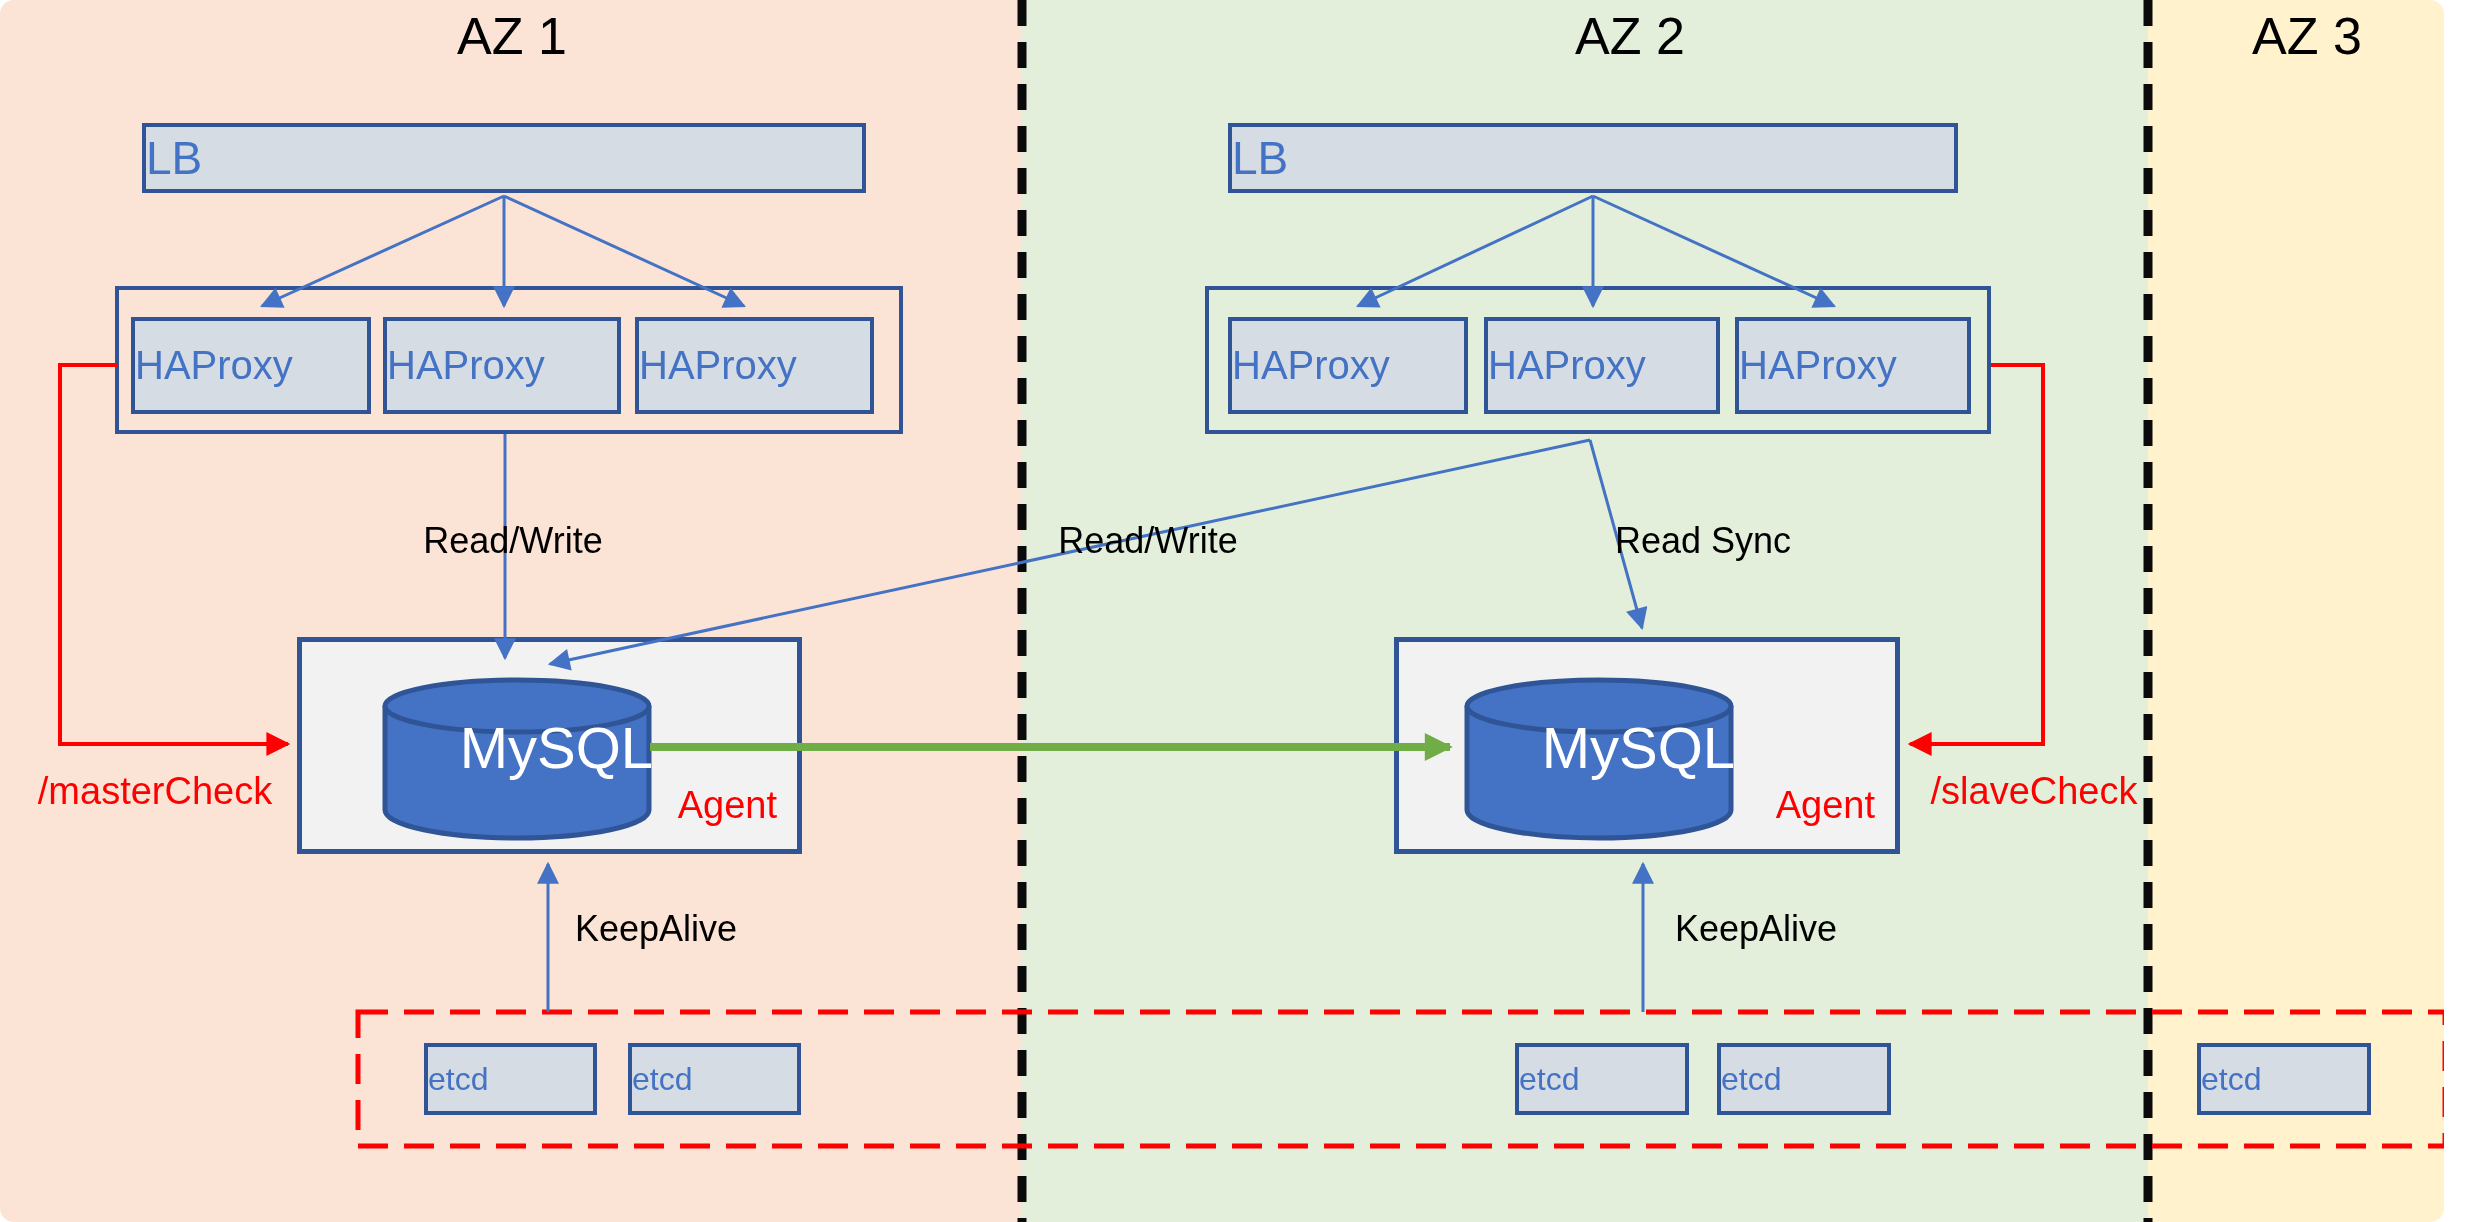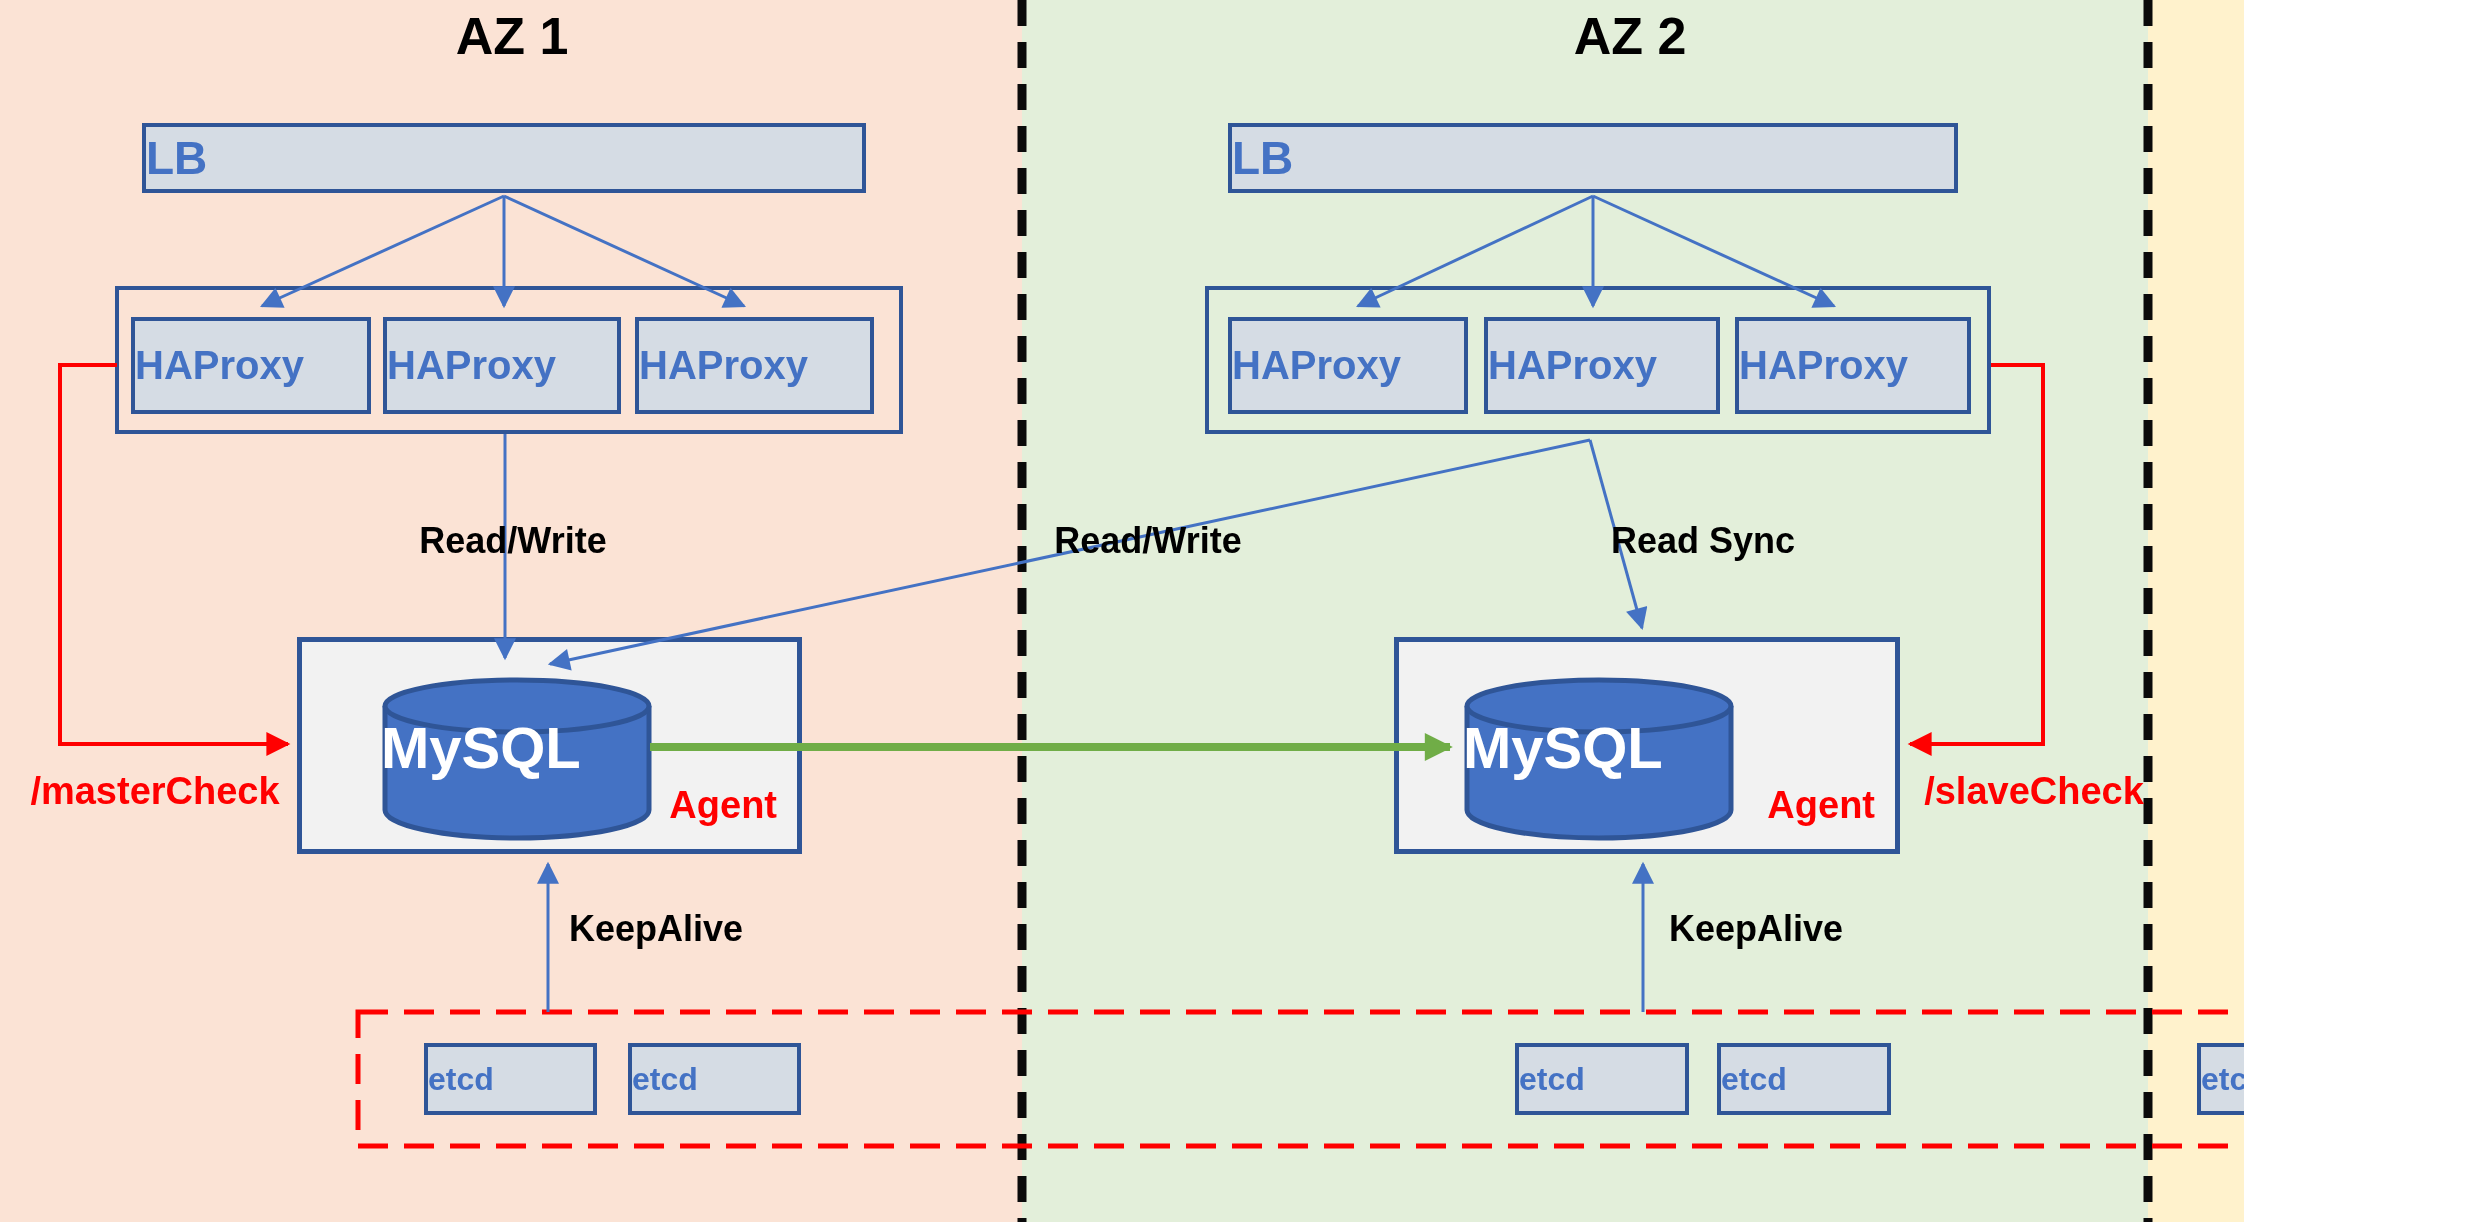--- a/index.html
+++ b/index.html
@@ -1,21 +1,22 @@
 <!DOCTYPE html>
 <html><head>
 <meta charset="utf-8">
 <style>
   html,body{margin:0;padding:0;background:#ffffff;}
   #canvas{
     position:relative;
-    width:2244px;height:1222px;
+    width:2444px;height:1222px;
     overflow:hidden;
     font-family:"Liberation Sans", sans-serif;
-    font-weight:bold;
+    font-weight:normal;
+    border-radius:14px;
   }
   .zone-bg{position:absolute;top:0;height:1222px;z-index:1;}
   #az1-bg{left:0;width:1022px;background:#fbe3d5;}
   #az2-bg{left:1022px;width:1126px;background:#e3efda;}
   #az3-bg{left:2148px;width:328px;background:#fff2cc;}
 
   .box{
     position:absolute;z-index:10;
     background:#d5dce4;
     border:4px solid #2f5597;
@@ -36,21 +37,21 @@
   .mysql-box{
     position:absolute;z-index:10;
     background:#f2f2f2;
     border:5px solid #2f5597;
     box-sizing:border-box;
   }
   .cyl{position:absolute;}
   .mysql-label{
     position:absolute;
     color:#ffffff;font-size:58px;
-    text-align:left;
+    text-align:right;
     z-index:12;
   }
   .agent-label{
     position:absolute;right:20px;bottom:22px;
     color:#ff0000;font-size:38px;
     z-index:12;
   }
 
   .free-label{
     position:absolute;z-index:30;

